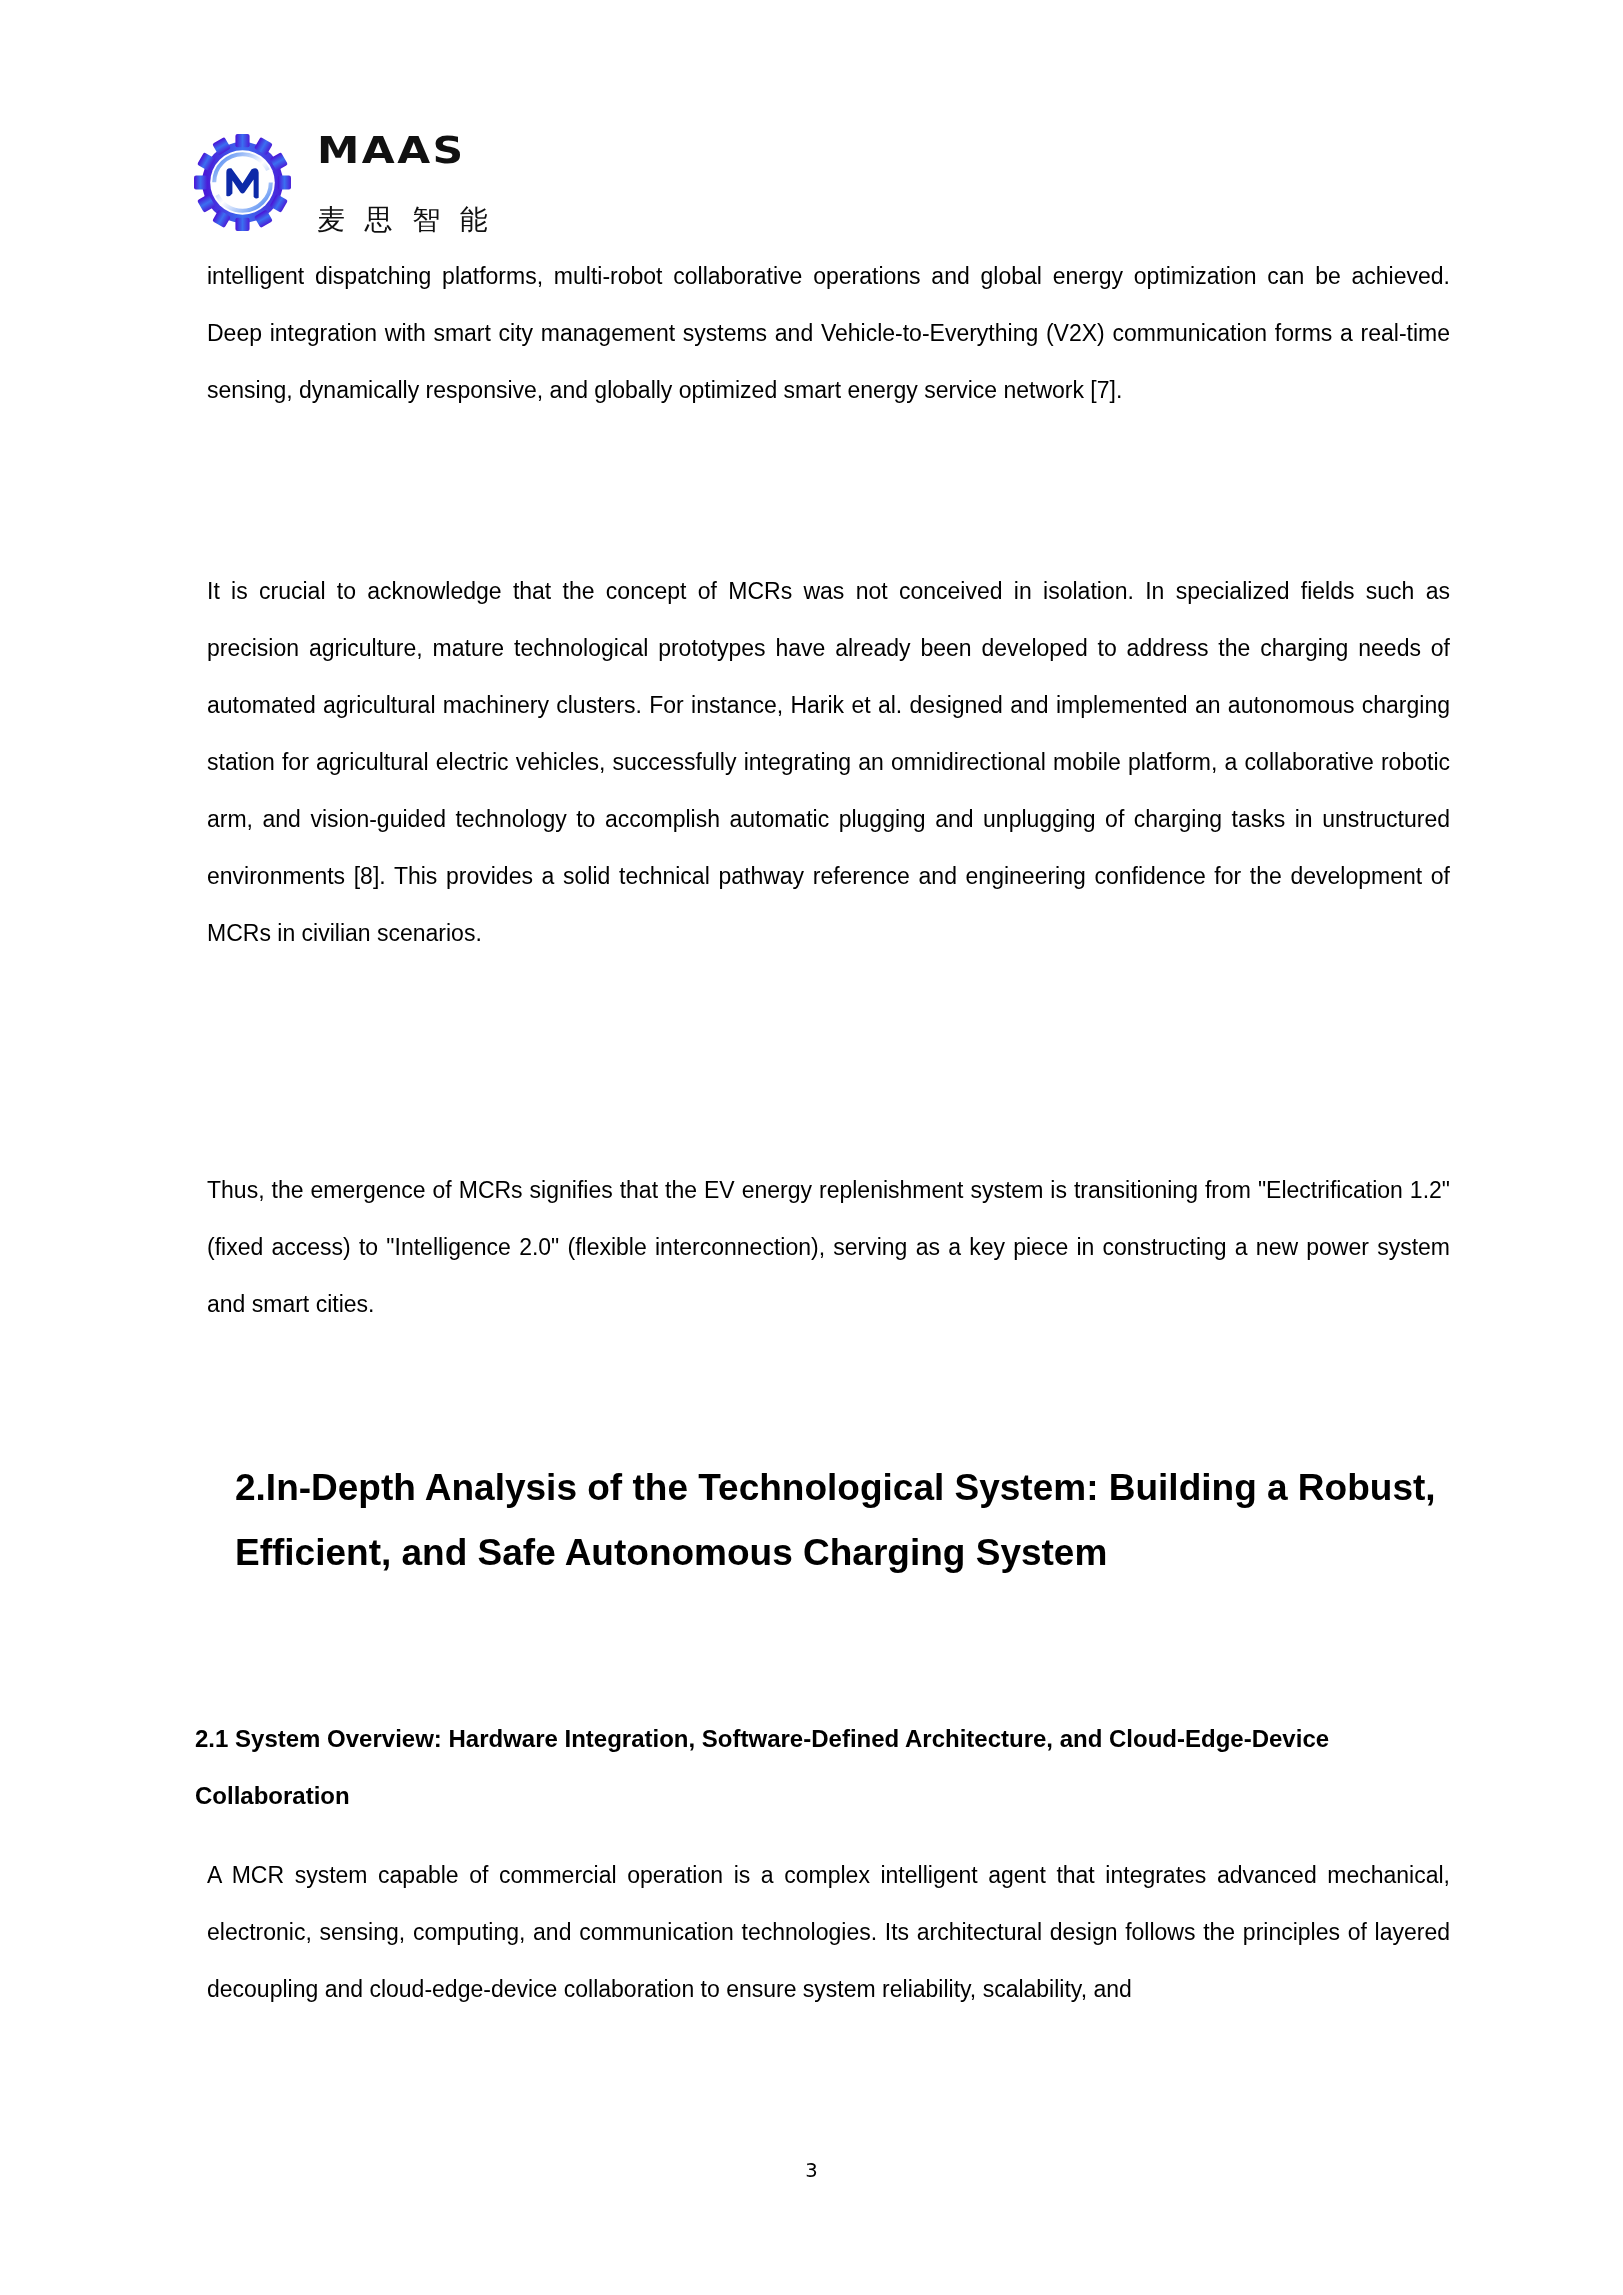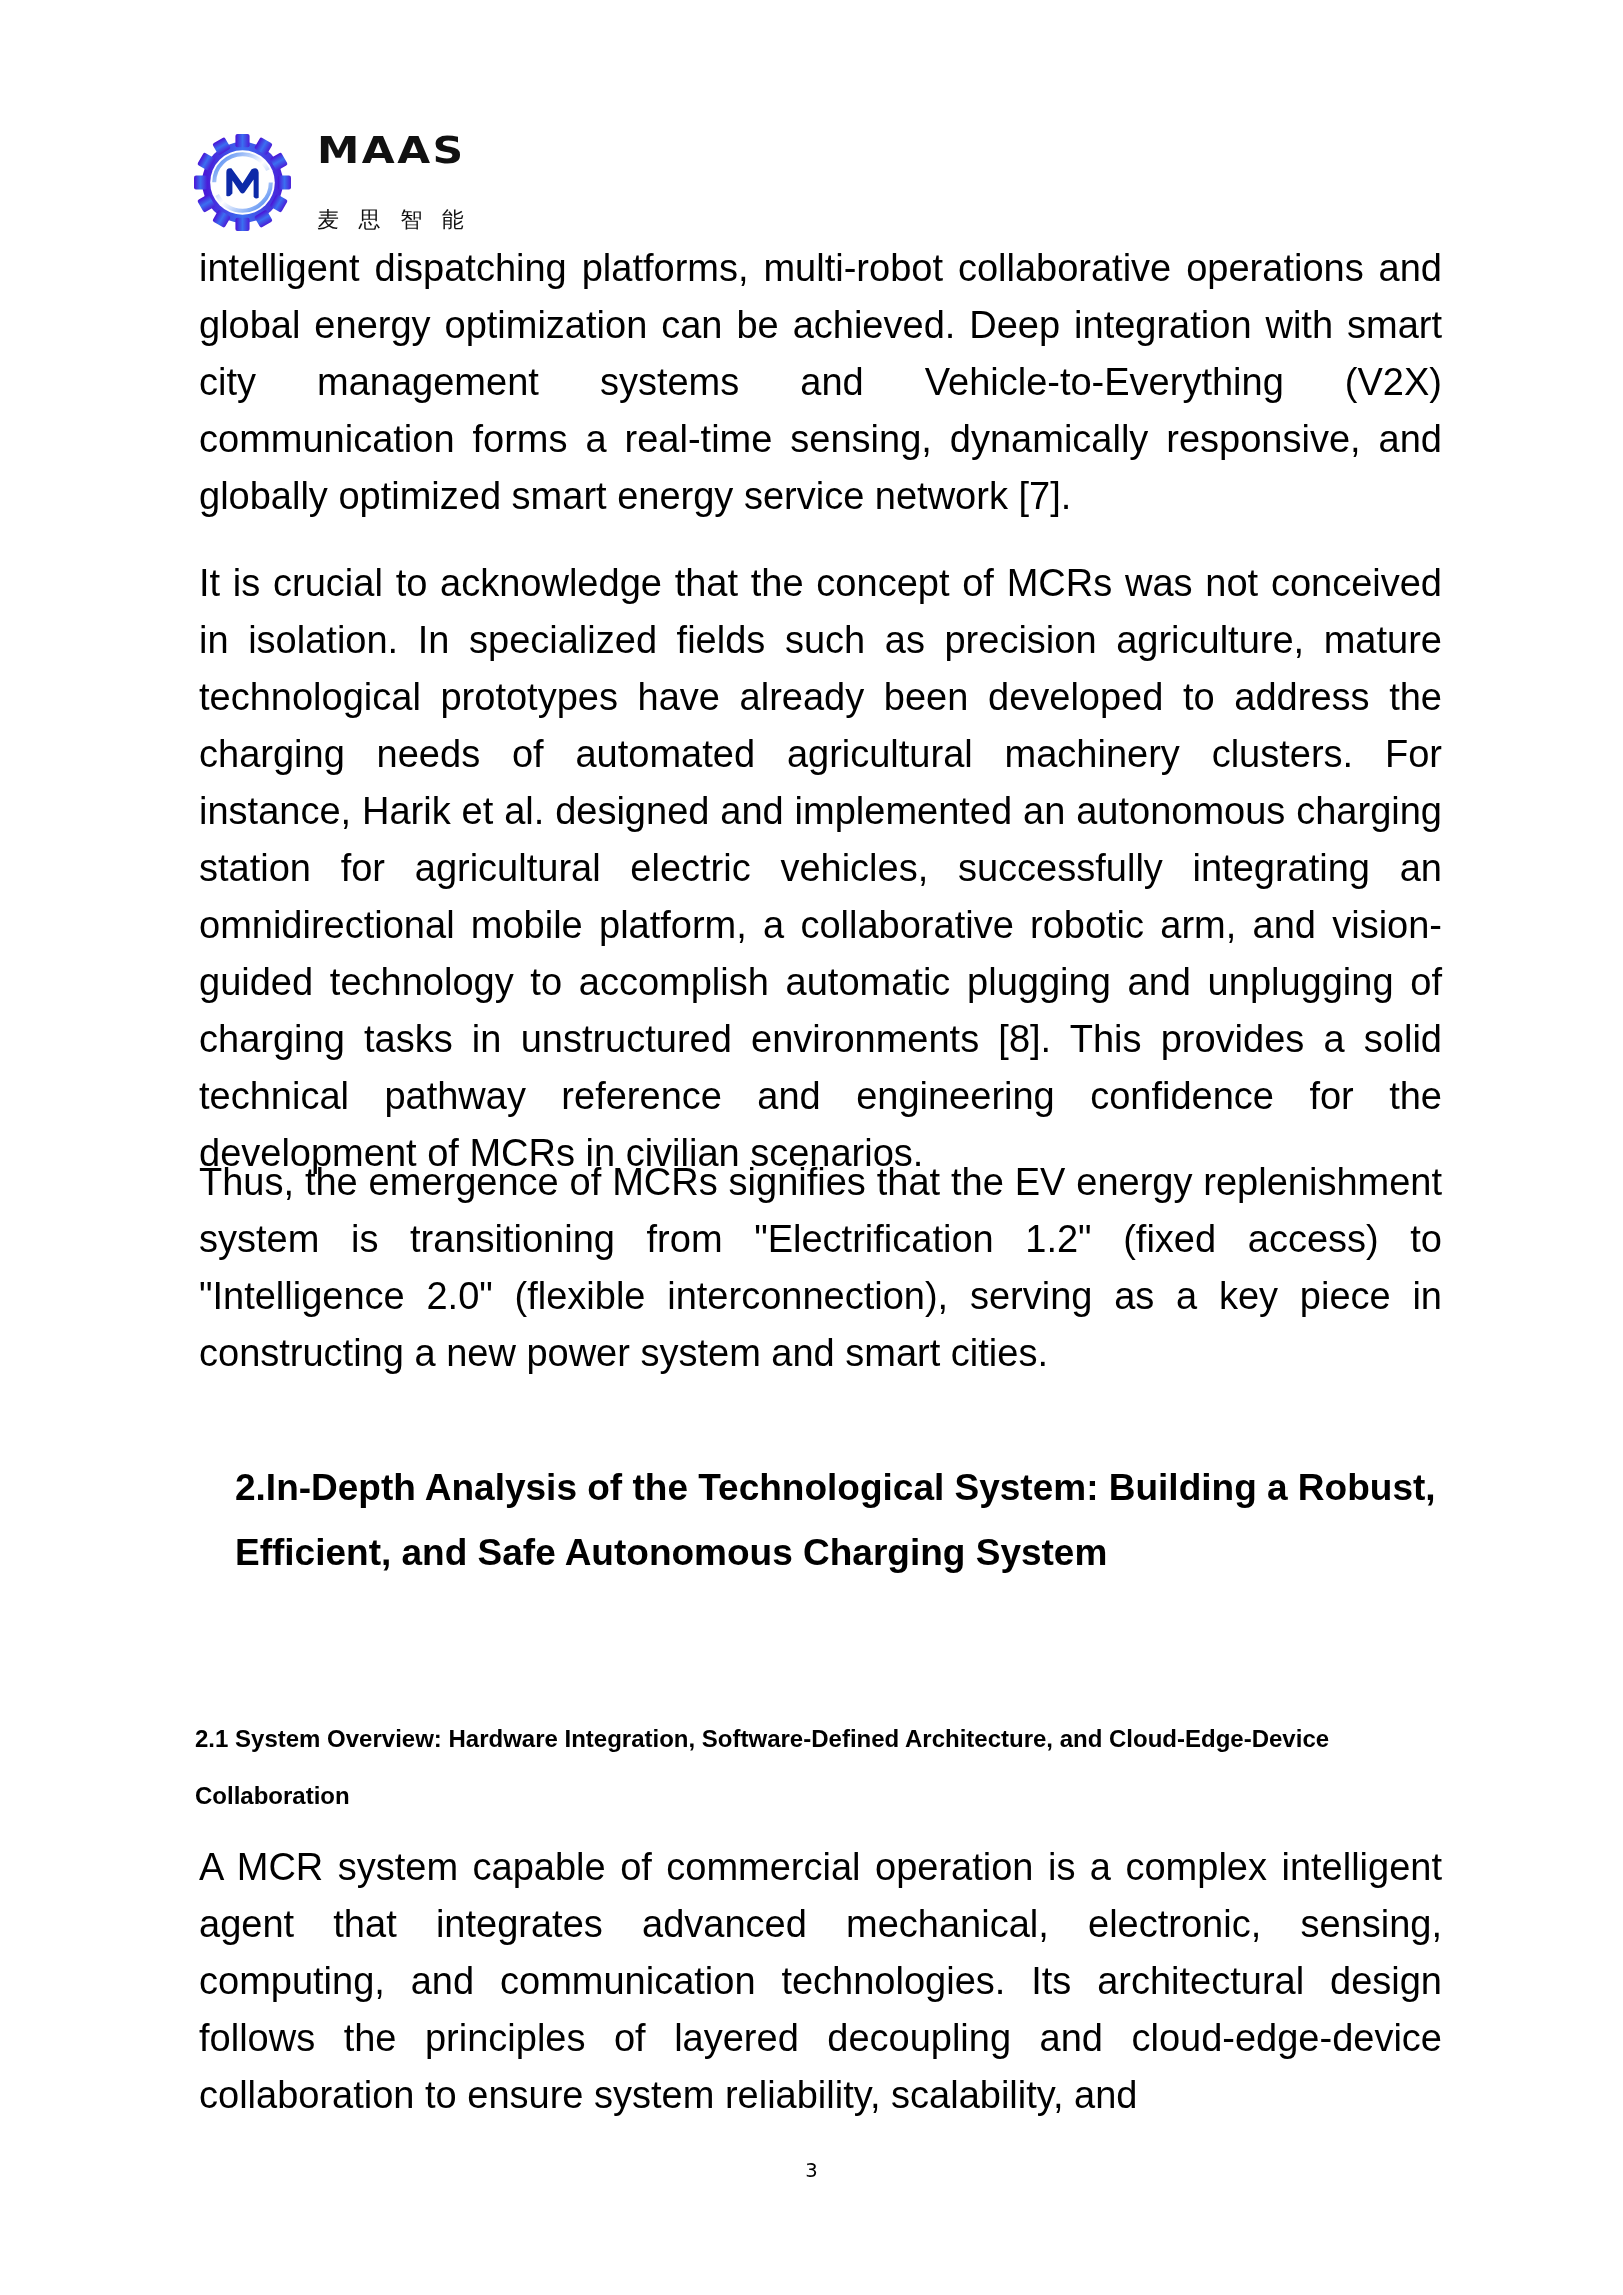--- a/index.html
+++ b/index.html
@@ -40,34 +40,34 @@
     font-weight: bold;
     font-size: 38px;
     letter-spacing: 2.2px;
     line-height: 38px;
     color: #111111;
     transform: scaleX(1.12);
     transform-origin: left center;
   }
   .logo-cn {
     font-family: "DejaVu Sans", sans-serif;
-    font-size: 22px;
+    font-size: 28px;
     line-height: 26px;
     letter-spacing: 19.6px;
     color: #111111;
     margin-top: 5.5px;
   }
   .body-text {
     position: absolute;
     left: 195px;
     width: 1243px;
-    font-size: 38px;
+    font-size: 23px;
     line-height: 57px;
     text-align: justify;
-    margin: 4px;
+    margin: 12px;
   }
   .h1 {
     position: absolute;
     left: 195px;
     width: 1249px;
     font-size: 37px;
     font-weight: bold;
     line-height: 65px;
     margin: 0;
   }

